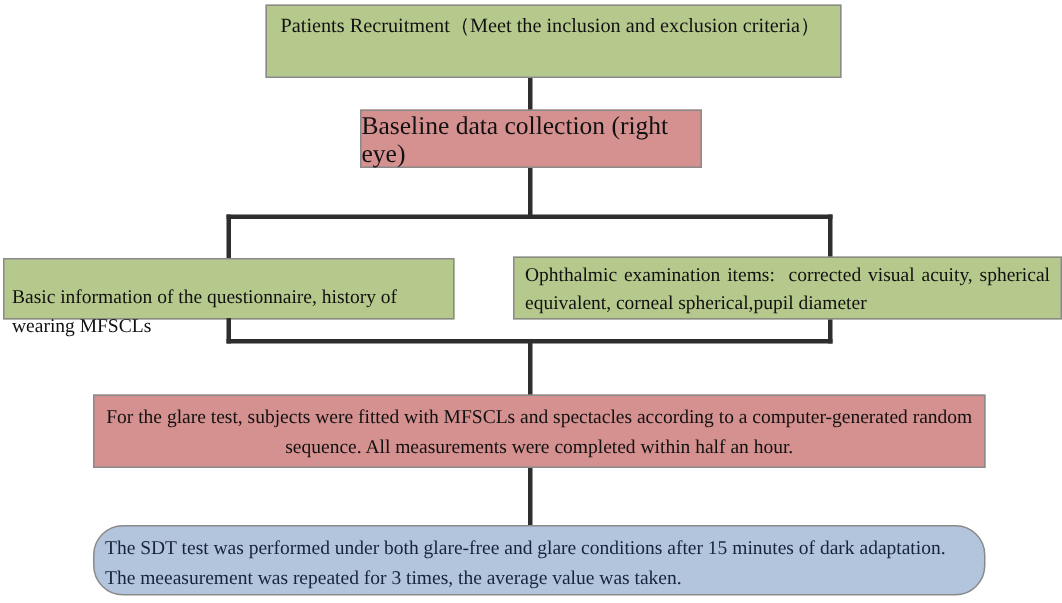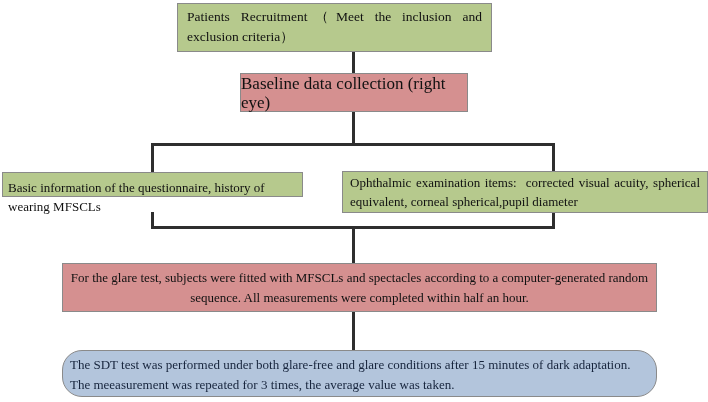--- a/index.html
+++ b/index.html
@@ -21,33 +21,33 @@
     box-sizing: border-box;
     border: 1px solid #8a8a8a;
     font-size: 13px;
     line-height: 19px;
   }
   .node-green { background: #b6c98d; }
   .node-pink  { background: #d59090; }
   .node-blue  { background: #b3c5dc; }
 
   #node-recruitment {
-    left: 177px; top: 3px; width: 315px; height: 49px;
+    left: 177px; top: 3px; width: 384px; height: 49px;
     padding: 3px 9px 0 9px;
     font-size: 13.5px; line-height: 20px;
     text-align: justify;
   }
   #node-baseline {
     left: 240px; top: 73px; width: 228px; height: 39px;
     display: flex; align-items: center; justify-content: center;
     font-size: 17px;
   }
   #node-questionnaire {
-    left: 2px; top: 172px; width: 301px; height: 25px;
-    padding: 5px 5px 0 5px;
+    left: 2px; top: 172px; width: 301px; height: 41px;
+    padding: 15px 5px 0 5px;
     line-height: 19px;
   }
   #node-ophthalmic {
     left: 342px; top: 171px; width: 366px; height: 42px;
     padding: 1px 7px 0 7px;
     line-height: 19px;
     text-align: justify;
     white-space: pre-wrap;
   }
   #node-glare {

